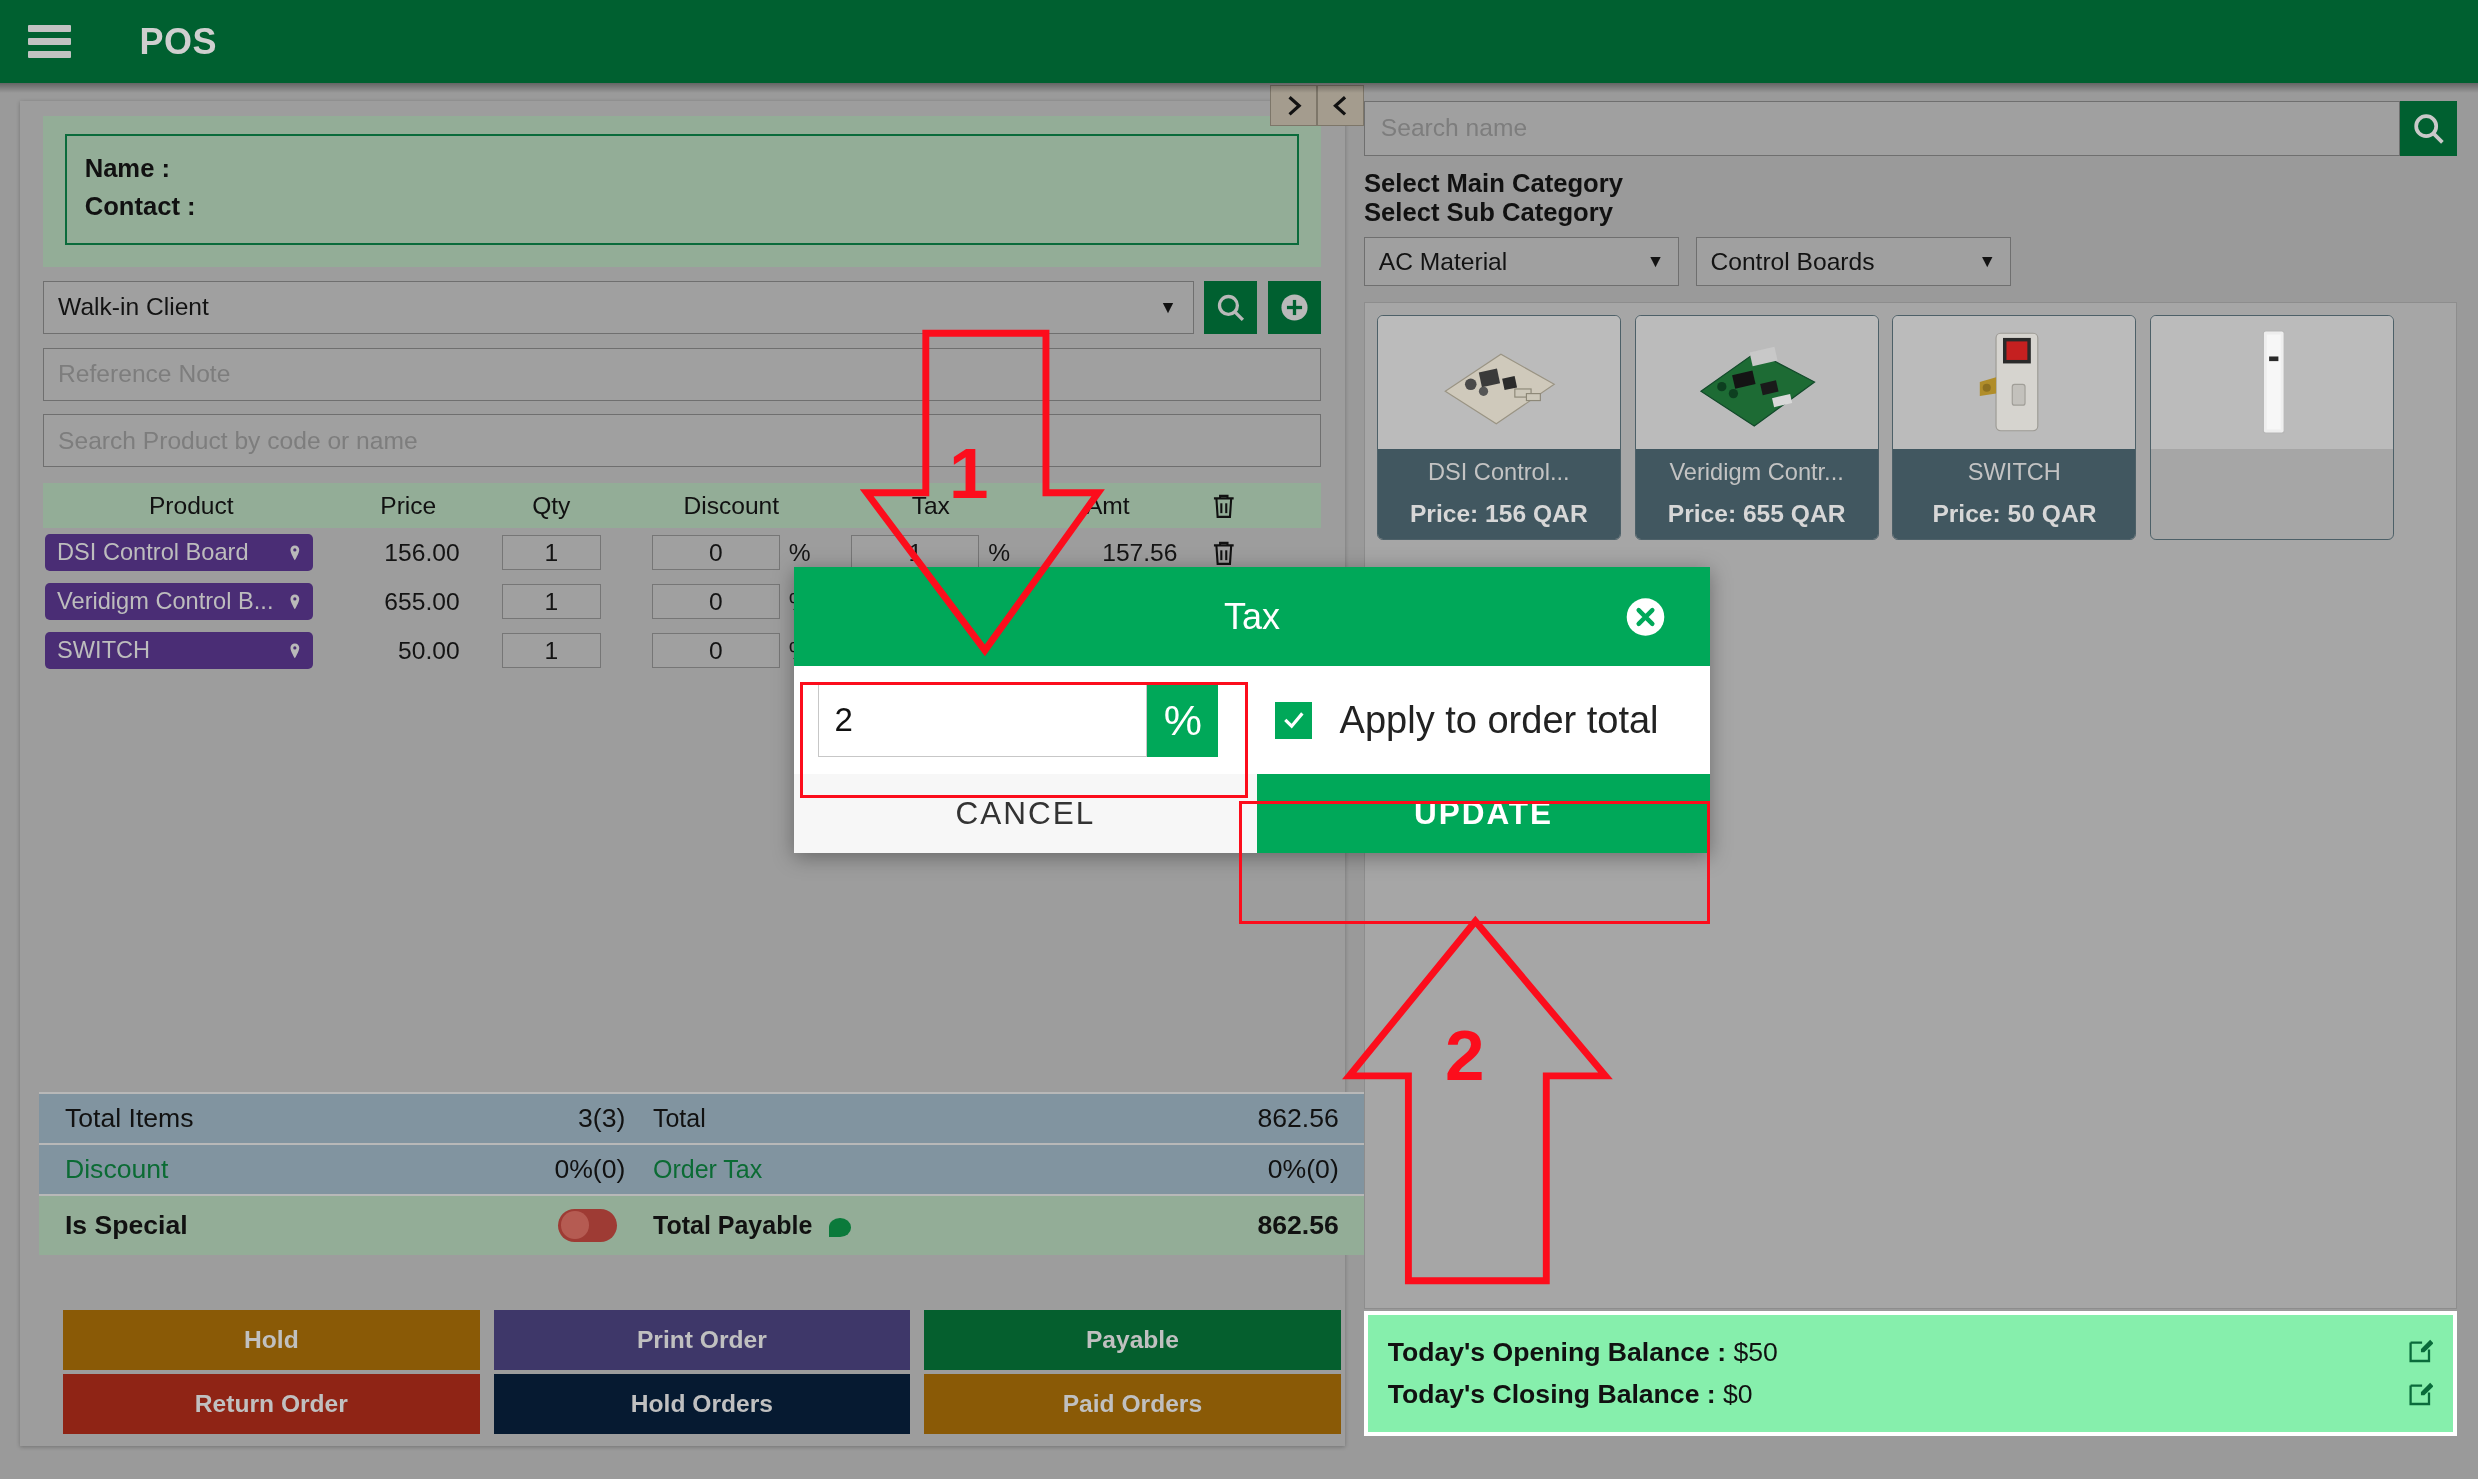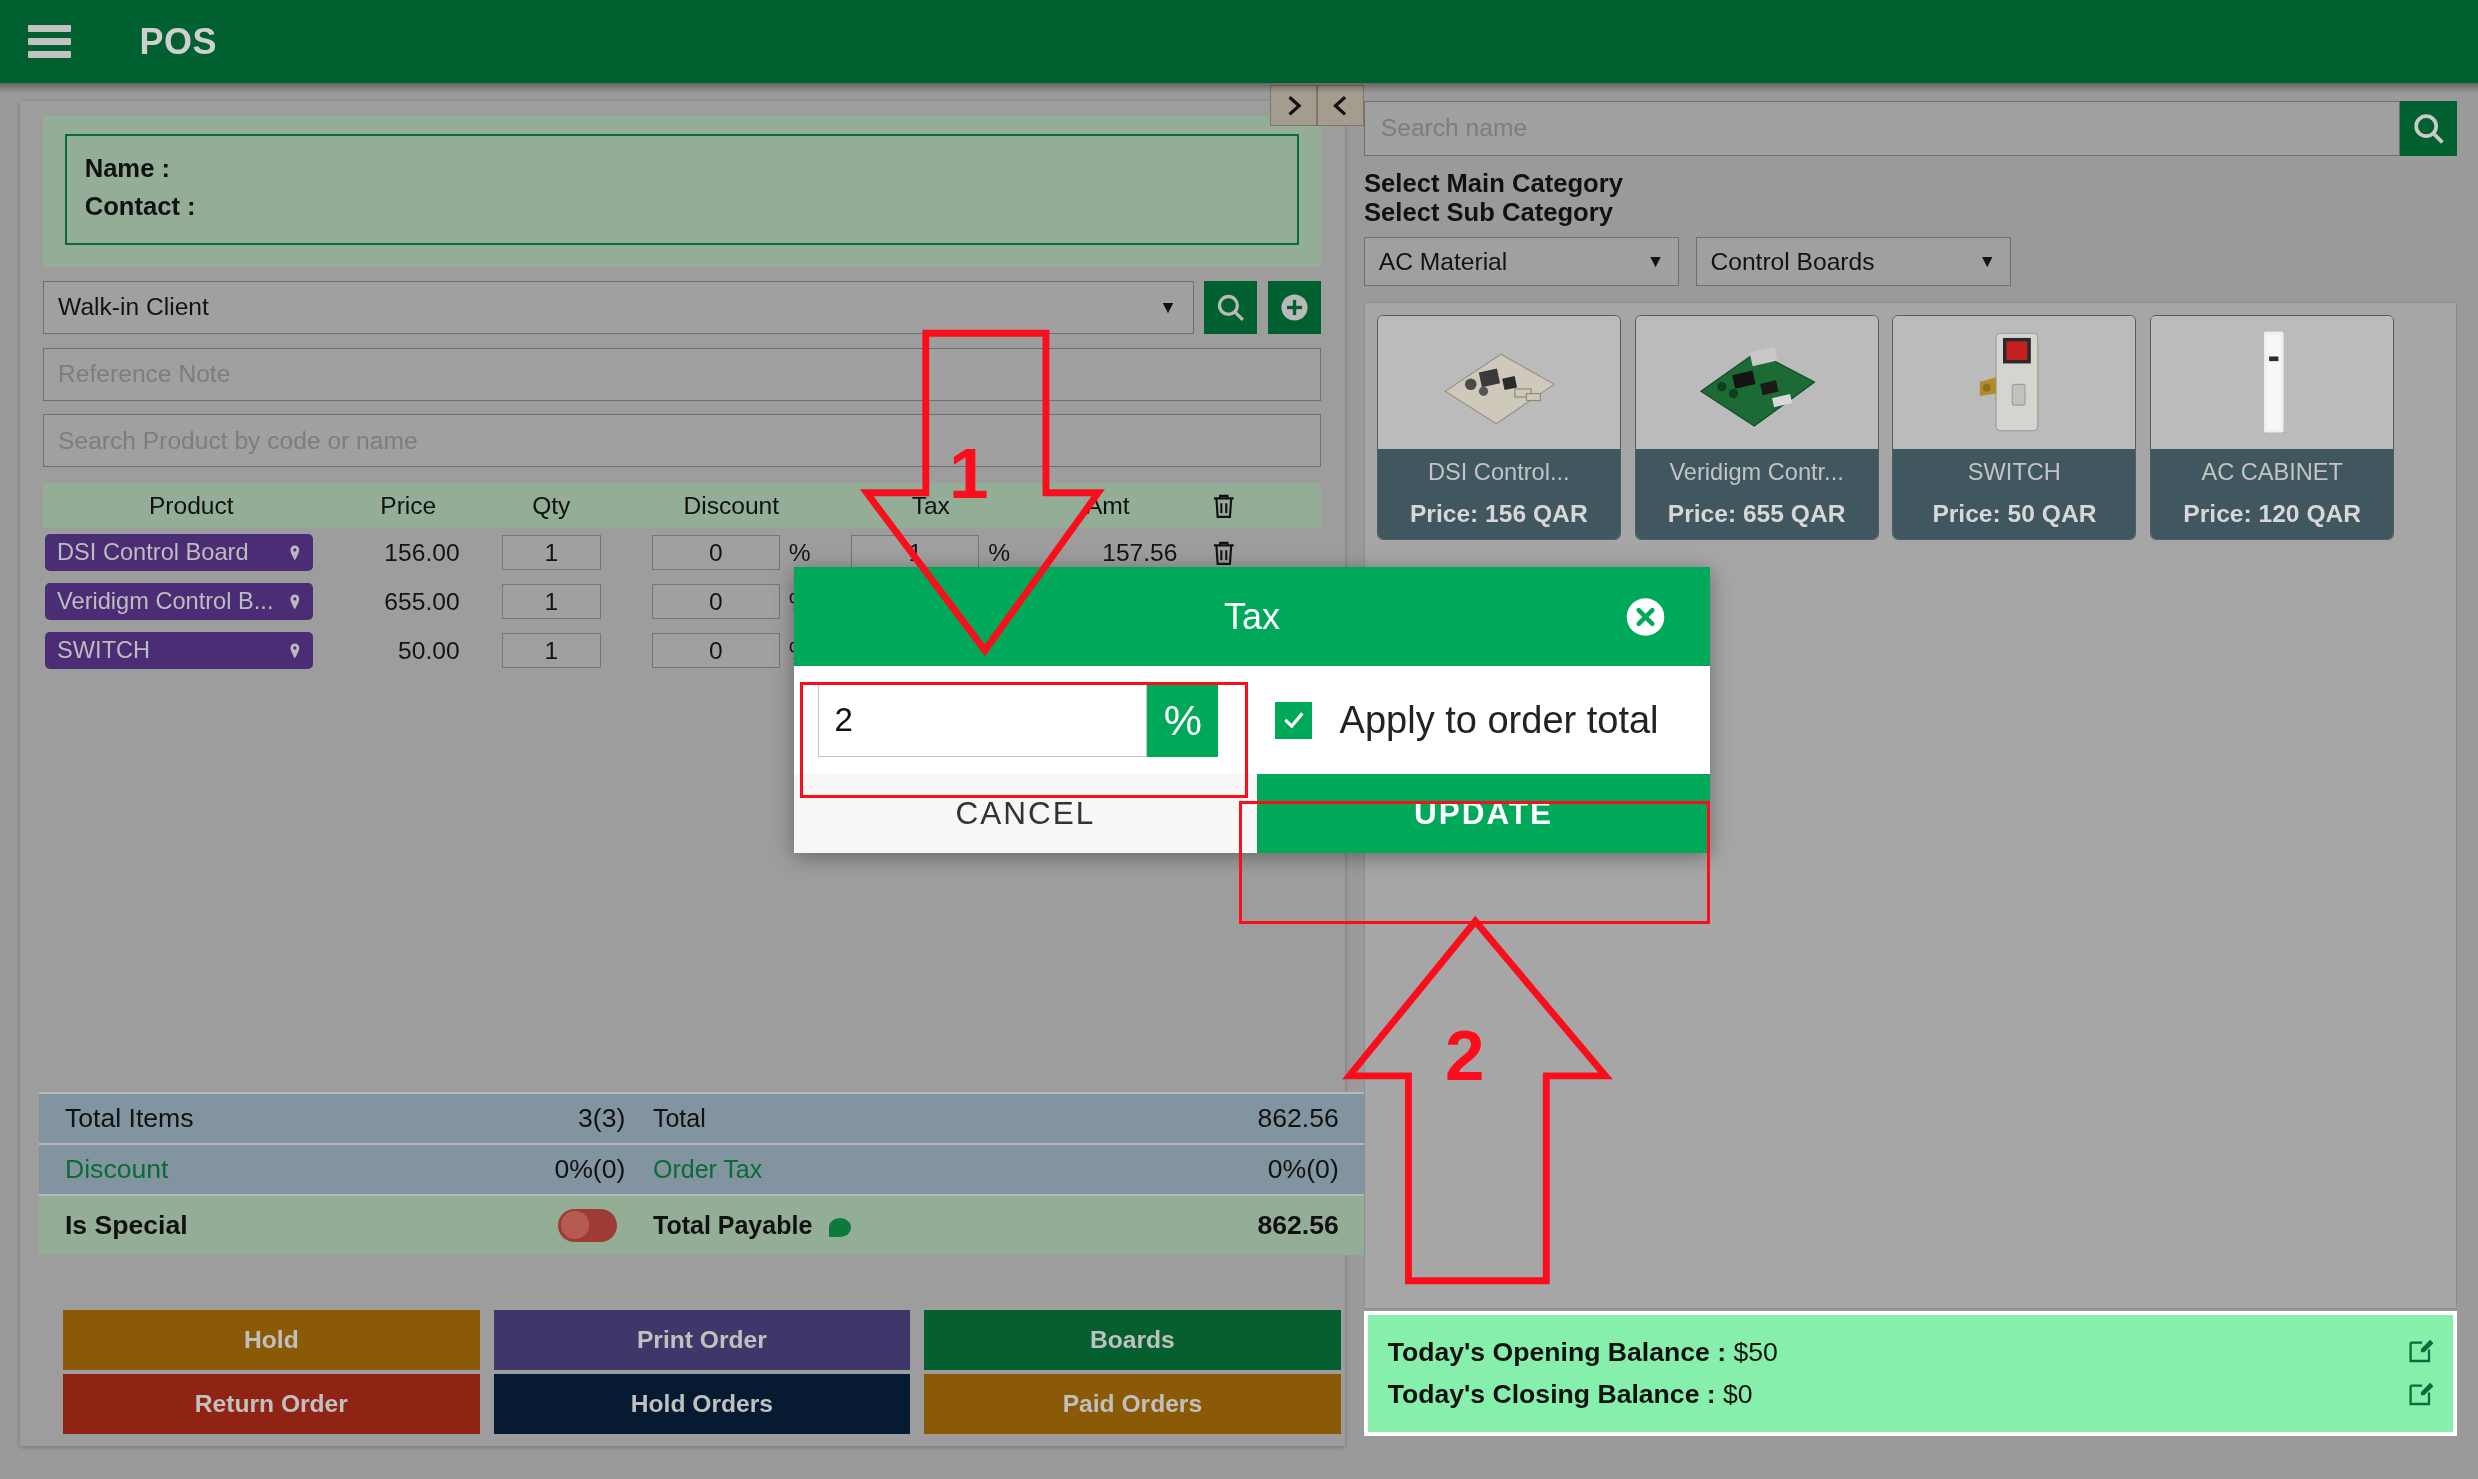--- a/index.html
+++ b/index.html
@@ -386,21 +386,21 @@
       <div class="actions">
         <div class="act-col">
           <div class="act-btn bg-hold">Hold</div>
           <div class="act-btn bg-return">Return Order</div>
         </div>
         <div class="act-col">
           <div class="act-btn bg-print">Print Order</div>
           <div class="act-btn bg-holdo">Hold Orders</div>
         </div>
         <div class="act-col">
-          <div class="act-btn bg-pay">Boards</div>
+          <div class="act-btn bg-pay">Payable</div>
           <div class="act-btn bg-paid">Paid Orders</div>
         </div>
       </div>
     </div>
 
     <div class="right-panel">
 
       <div class="nav-arrows">
         <div class="nav-btn">
           <svg viewBox="0 0 24 24" fill="none" stroke="#111" stroke-width="3">
@@ -496,24 +496,20 @@
           </div>
 
           <div class="prod-card">
             <div class="prod-img">
               <svg viewBox="0 0 120 100">
                 <rect x="52" y="6" width="18" height="88" rx="2" fill="#eeeeee" stroke="#b6b6b6"></rect>
                 <rect x="55" y="9" width="12" height="82" fill="#f7f7f7"></rect>
                 <rect x="57" y="28" width="8" height="4" fill="#2a2a2a"></rect>
               </svg>
             </div>
-            <div class="prod-meta">
-              <div class="prod-name">AC CABINET</div>
-              <div class="prod-price">Price: 120 QAR</div>
-            </div>
           </div>
 
         </div>
       </div>
 
       <div class="balance-box">
         <div class="bal-row">
           <div>
             <span class="bal-label">Today's Opening Balance :</span>
             <span class="bal-val">$50</span>

